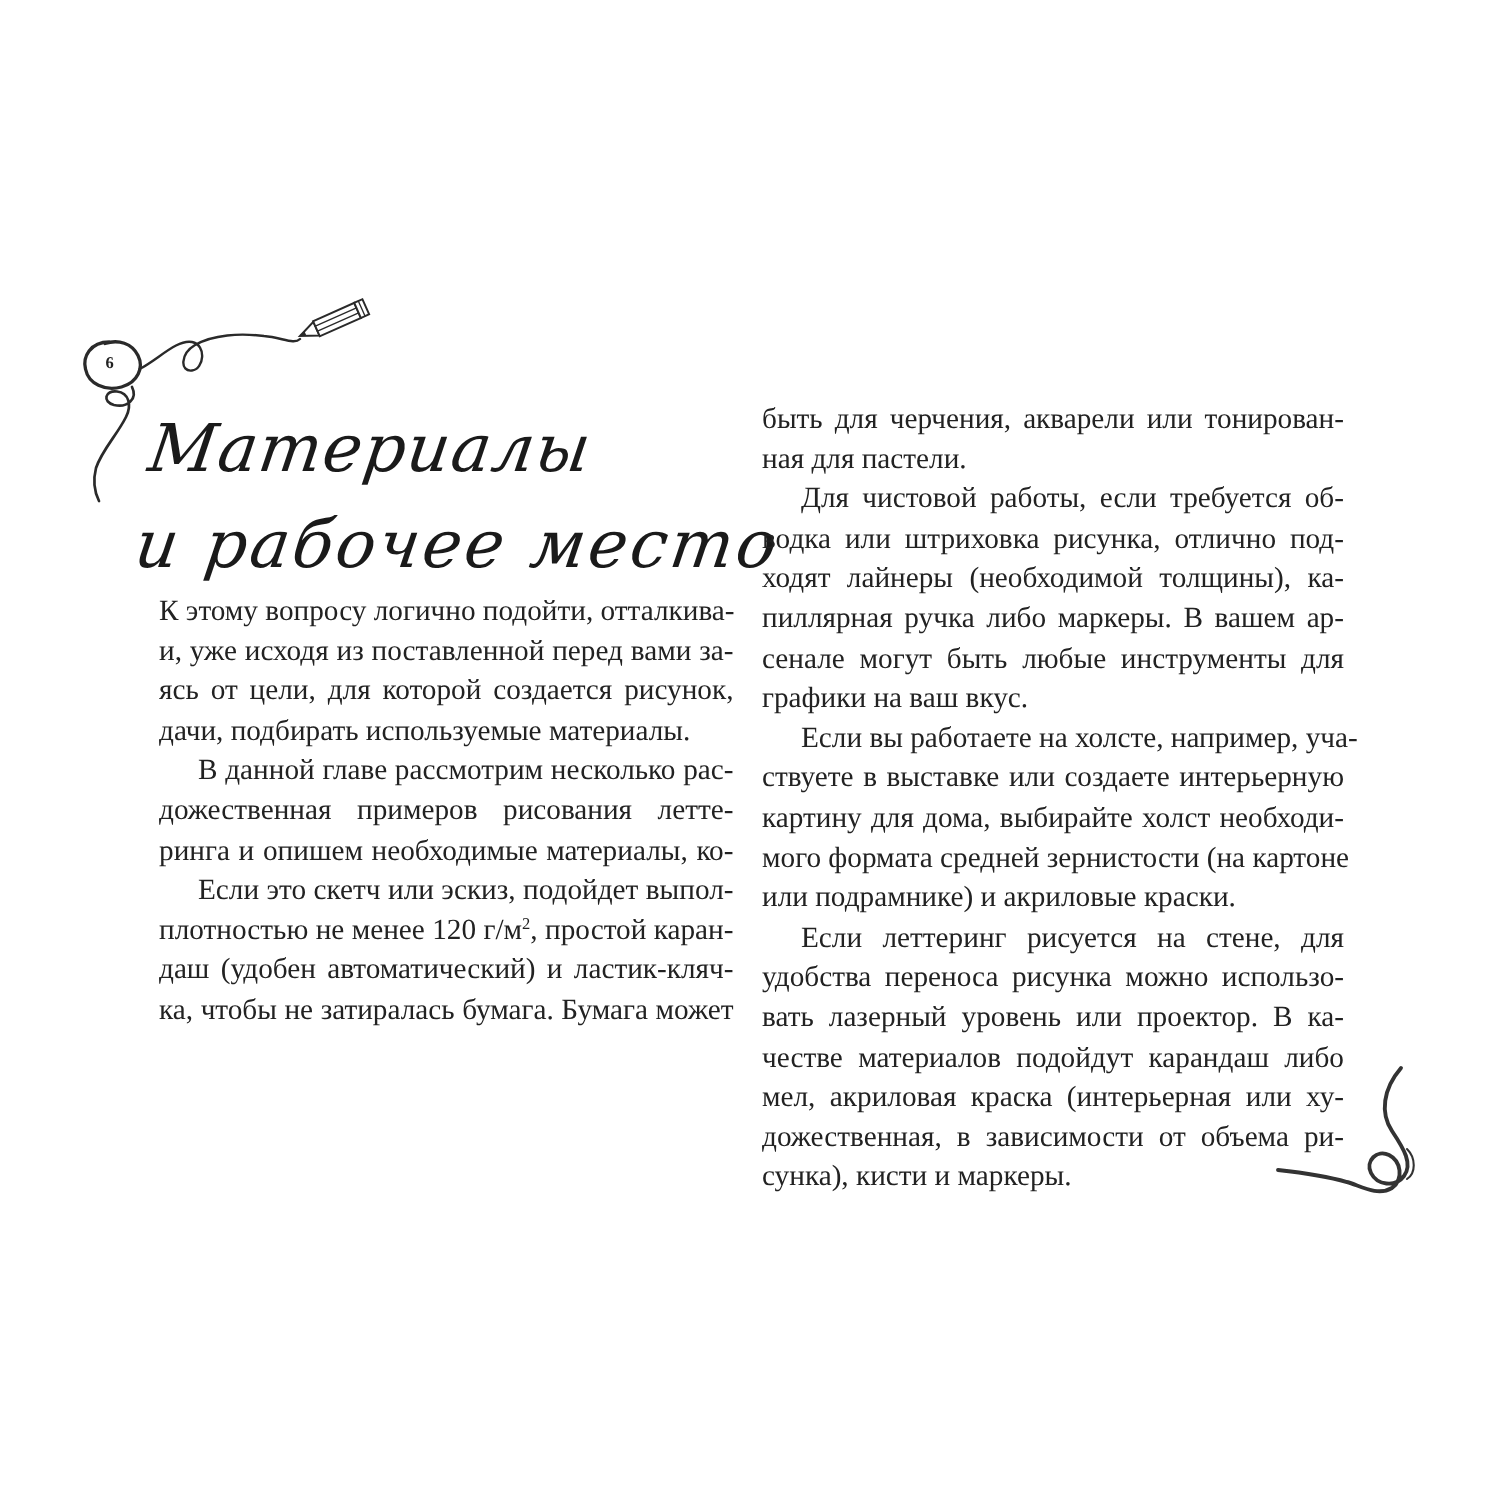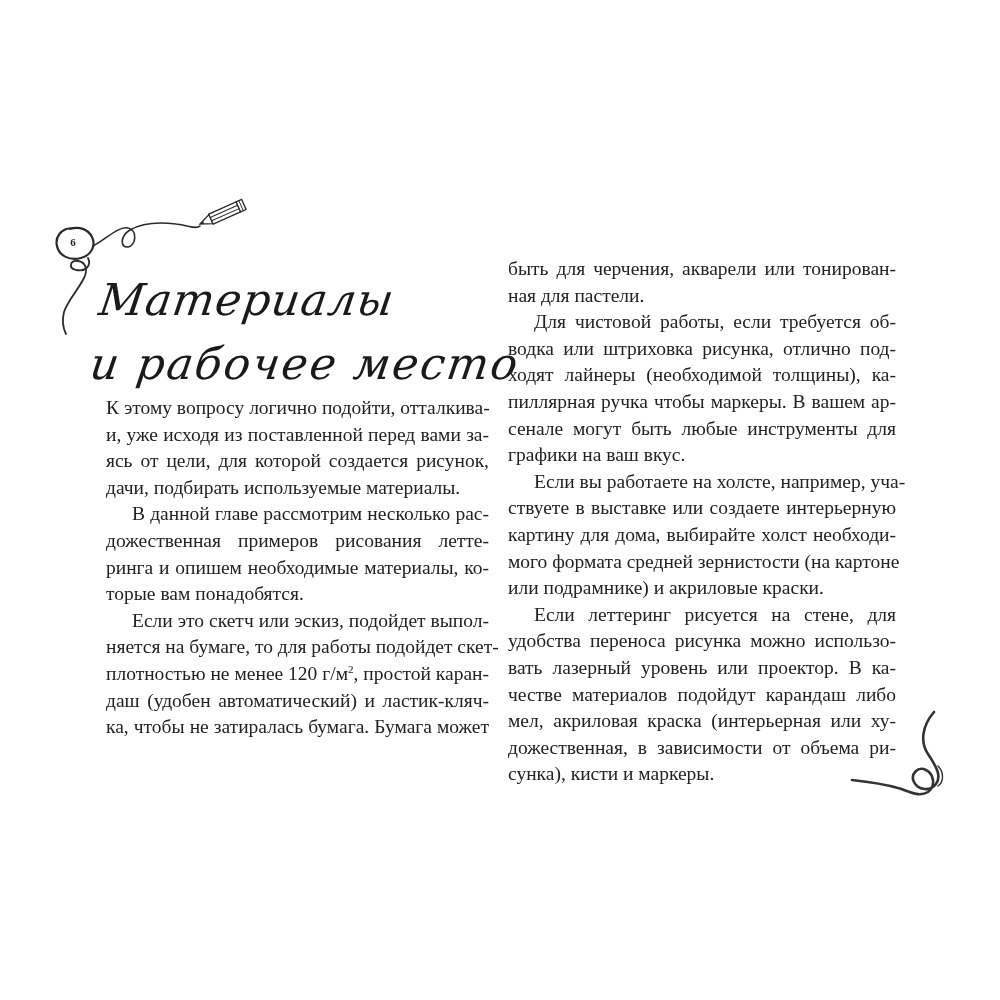--- a/index.html
+++ b/index.html
@@ -64,21 +64,21 @@
       line-height: 26.6px;
       color: #222;
     }
     .col-left {
       left: 106px;
       top: 395px;
       width: 383px;
     }
     .col-right {
       left: 508px;
-      top: 256px;
+      top: 267px;
       width: 388px;
     }
     .ln {
       display: block;
       white-space: nowrap;
       text-align: justify;
       text-align-last: justify;
       height: 26.6px;
     }
     .ln.last {
@@ -133,34 +133,32 @@
   </h1>
 
   <div class="column col-left" id="col-left">
       <span class="ln">К этому вопросу логично подойти, отталкива-</span>
       <span class="ln">и, уже исходя из поставленной перед вами за-</span>
       <span class="ln">ясь от цели, для которой создается рисунок,</span>
       <span class="ln last">дачи, подбирать используемые материалы.</span>
       <span class="ln indent">В данной главе рассмотрим несколько рас-</span>
       <span class="ln">дожественная примеров рисования летте-</span>
       <span class="ln">ринга и опишем необходимые материалы, ко-</span>
-      <span class="ln last">торые вам понадобятся.</span>
       <span class="ln indent">Если это скетч или эскиз, подойдет выпол-</span>
-      <span class="ln">няется на бумаге, то для работы подойдет скет-</span>
       <span class="ln"><span>плотностью не менее 120 г/м</span><sup>2</sup><span>, простой каран-</span></span>
       <span class="ln">даш (удобен автоматический) и ластик-кляч-</span>
       <span class="ln">ка, чтобы не затиралась бумага. Бумага может</span>
     </div>
   <div class="column col-right" id="col-right">
       <span class="ln">быть для черчения, акварели или тонирован-</span>
       <span class="ln last">ная для пастели.</span>
       <span class="ln indent">Для чистовой работы, если требуется об-</span>
       <span class="ln">водка или штриховка рисунка, отлично под-</span>
       <span class="ln">ходят лайнеры (необходимой толщины), ка-</span>
-      <span class="ln">пиллярная ручка чтобы маркеры. В вашем ар-</span>
+      <span class="ln">пиллярная ручка либо маркеры. В вашем ар-</span>
       <span class="ln">сенале могут быть любые инструменты для</span>
       <span class="ln last">графики на ваш вкус.</span>
       <span class="ln indent">Если вы работаете на холсте, например, уча-</span>
       <span class="ln">ствуете в выставке или создаете интерьерную</span>
       <span class="ln">картину для дома, выбирайте холст необходи-</span>
       <span class="ln">мого формата средней зернистости (на картоне</span>
       <span class="ln last">или подрамнике) и акриловые краски.</span>
       <span class="ln indent">Если леттеринг рисуется на стене, для</span>
       <span class="ln">удобства переноса рисунка можно использо-</span>
       <span class="ln">вать лазерный уровень или проектор. В ка-</span>

